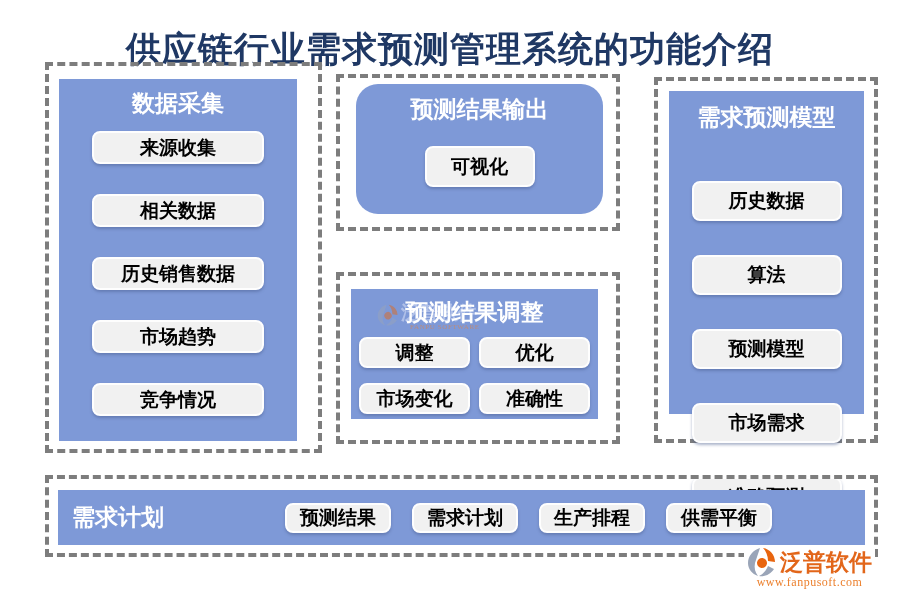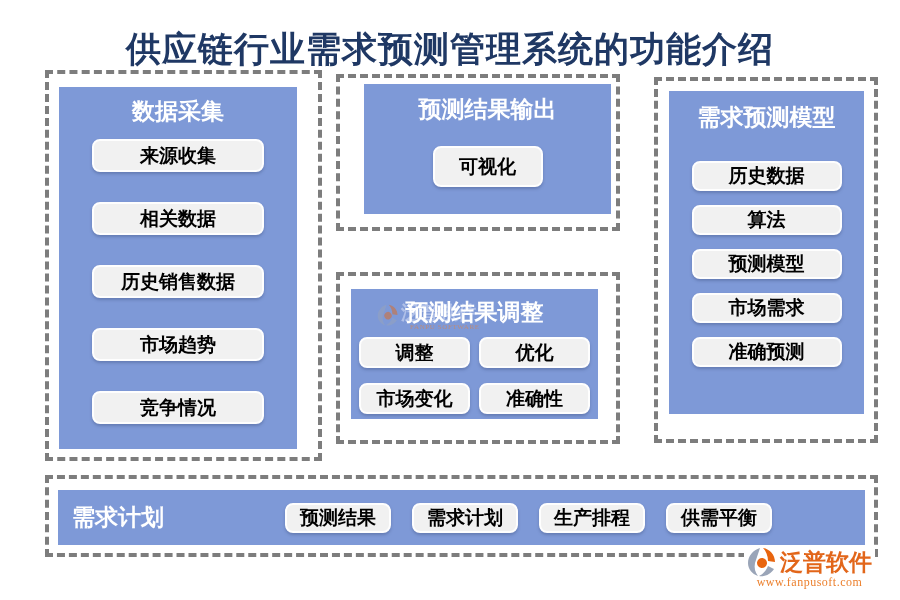--- a/index.html
+++ b/index.html
@@ -20,29 +20,29 @@
   }
   .btn{
     background:#F1F1F1;border:2px solid #FEFEFE;border-radius:8px;
     box-shadow:0 2px 3px rgba(70,90,140,0.45);
     color:#000;font-weight:bold;font-size:19px;
     display:flex;align-items:center;justify-content:center;
     box-sizing:border-box;white-space:nowrap;cursor:default;
   }
 
   
-  #box-left{left:45px;top:70px;width:277px;height:391px;}
+  #box-left{left:45px;top:62px;width:277px;height:391px;}
   #panel-left{left:10px;top:13px;width:238px;height:362px;}
   #panel-left .panel-title{margin-top:10px;}
   #panel-left .btns{margin-top:12px;display:flex;flex-direction:column;gap:30px;align-items:center;width:100%;}
   #panel-left .btn{width:172px;height:33px;}
 
   
   #box-mid-top{left:336px;top:74px;width:284px;height:157px;}
-  #panel-mid-top{left:24px;top:6px;width:247px;height:130px;}
+  #panel-mid-top{left:16px;top:6px;width:247px;height:130px;border-radius:22px;}
   #panel-mid-top .panel-title{margin-top:11px;}
   #panel-mid-top .btns{margin-top:21px;display:flex;gap:6px;justify-content:center;width:100%;}
   #panel-mid-top .btn{height:41px;}
   .w110{width:110px;} .w99{width:99px;}
 
   
   #box-mid-bot{left:336px;top:272px;width:284px;height:172px;}
   #panel-mid-bot{left:11px;top:13px;width:247px;height:130px;}
   #panel-mid-bot .panel-title{margin-top:9px;}
   #panel-mid-bot .grid{
@@ -57,21 +57,21 @@
   .wm-icon{width:22px;height:24px;opacity:0.85;}
   .wm-text{display:flex;flex-direction:column;}
   .wm-brand{font-size:19px;line-height:20px;color:#D9E1F6;font-weight:bold;}
   .wm-sub{font-size:7px;color:#E8813A;letter-spacing:0.6px;padding-left:9px;}
 
   
   #box-right{left:654px;top:77px;width:224px;height:366px;}
   #panel-right{left:11px;top:10px;width:195px;height:323px;}
   #panel-right .panel-title{margin-top:12px;}
   #panel-right .btns{margin-top:28px;display:flex;flex-direction:column;gap:14px;align-items:center;width:100%;}
-  #panel-right .btn{width:150px;height:30px;}
+  #panel-right .btn{width:150px;height:40px;margin-top:20px;}
 
   
   #box-bottom{left:45px;top:475px;width:833px;height:82px;}
   #bar-bottom{left:9px;top:11px;width:807px;height:55px;}
   #bar-title{position:absolute;left:14px;top:0;height:100%;display:flex;align-items:center;}
   #bar-btns{position:absolute;left:227px;top:50%;transform:translateY(-50%);display:flex;gap:21px;}
   #bar-bottom .btn{height:30px;padding:0 13px;}
 
   
   #logo{position:absolute;left:744px;top:546px;background:#fff;padding:0 3px 2px 3px;z-index:5;}

